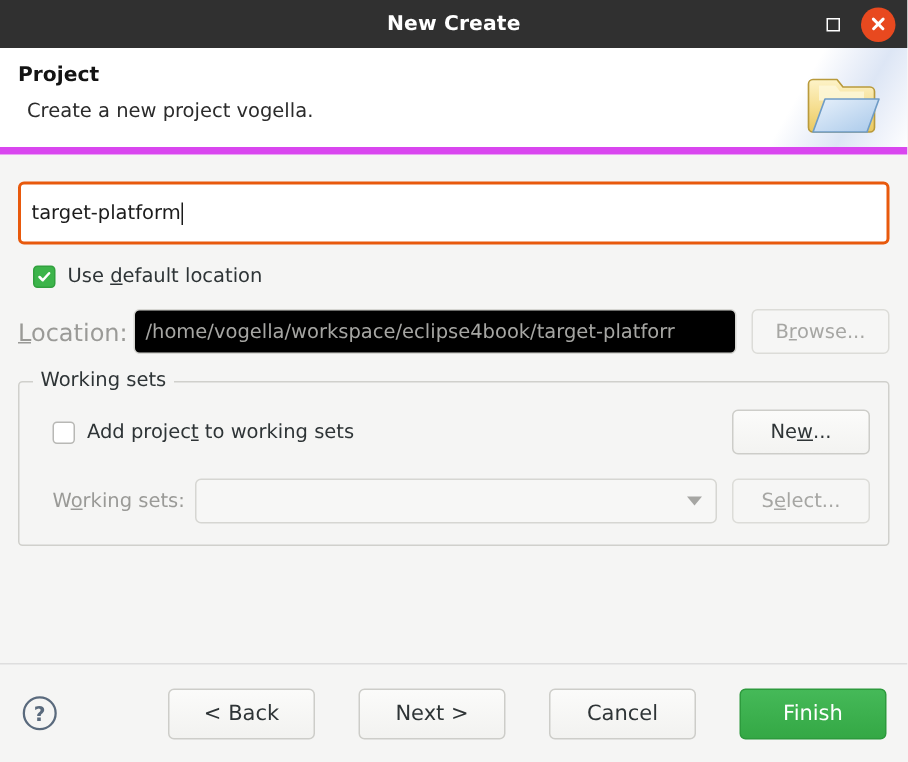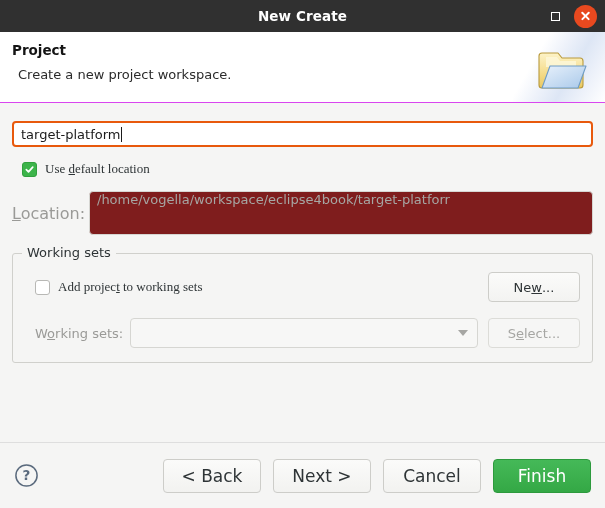--- a/index.html
+++ b/index.html
@@ -70,21 +70,21 @@
   }
   .btn-close .x-line.a { transform: rotate(45deg); }
   .btn-close .x-line.b { transform: rotate(-45deg); }
 
   
   .header {
     flex: 0 0 71px;
     background: #ffffff;
     position: relative;
     padding: 10px 12px 0 12px;
-    border-bottom: 1px solid #d946ef;
+    border-bottom: 5px solid #d946ef;
     overflow: hidden;
   }
   .header-title {
     font-size: 13.5px;
     font-weight: bold;
     color: #141414;
     margin: 0 0 9px 0;
   }
   .header-desc {
     font-size: 13px;
@@ -119,21 +119,21 @@
   .label-projname {
     font-size: 13px;
     width: 97px;
     text-align: right;
     padding-right: 8px;
     color: #2e3436;
     white-space: nowrap;
   }
   .input-projname {
     flex: 1 1 auto;
-    height: 26px;
+    height: 42px;
     border: 2px solid #e8590c;
     border-radius: 4px;
     background: #ffffff;
     display: flex;
     align-items: center;
     padding: 0 7px;
     font-size: 13px;
     color: #1b1b1b;
     position: relative;
   }
@@ -162,41 +162,41 @@
   .checkbox.checked {
     background: #3cb44a;
     border-color: #31a03e;
   }
   .checkbox.checked .tick {
     width: 9px; height: 9px;
   }
   .cb-label {
     margin-left: 8px;
     font-size: 13px;
-    font-family: Liberation Serif, serif;
   }
 
   .row-location {
     margin-top: 14px;
   }
   .label-location {
     width: 77px;
     text-align: left;
     padding-right: 8px;
     font-size: 16px;
     color: #9a9a97;
     white-space: nowrap;
   }
   .input-disabled {
     flex: 1 1 auto;
-    height: 44px;
+    height: 30px;
     border: 1px solid #d6d6d2;
     border-radius: 4px;
-    background: #7f1d1d;
-    display: flex;
+    background: #000000;
+    display: flex;
+    align-items: center;
     padding: 0 7px;
     font-size: 13px;
     color: #a6a6a3;
     overflow: hidden;
     white-space: nowrap;
   }
   .btn {
     height: 30px;
     min-width: 92px;
     border: 1px solid #cdcdc9;
@@ -284,23 +284,23 @@
   }
   .footer-spacer { flex: 1 1 auto; }
   .fbtn {
     height: 34px;
     min-width: 98px;
     border: 1px solid #cdcdc9;
     border-radius: 4px;
     background: linear-gradient(#fbfbfa,#f2f2f0);
     display: inline-flex;
     align-items: center; justify-content: center;
-    font-size: 17px;
+    font-size: 14px;
     color: #2e3436;
-    margin-left: 12px;
+    margin-left: 29px;
     white-space: nowrap;
   }
   .fbtn.primary {
     background: linear-gradient(#45b958,#34a845);
     border-color: #2d9a3d;
     color: #ffffff;
   }
   u { text-decoration: underline; }
 </style>
 </head>
@@ -336,21 +336,21 @@
         </linearGradient>
       </defs>
 
       <path d="M13 9 h16 l4 5 h18 a3 3 0 0 1 3 3 v24 a3 3 0 0 1 -3 3 h-38 a3 3 0 0 1 -3 -3 v-29 a3 3 0 0 1 3 -3 z" fill="url(#fg)" stroke="#b99a3c" stroke-width="1.1" stroke-linejoin="round"></path>
 
       <path d="M17 13 h11 l3 4 h16 v6 h-30 z" fill="#fdf7d8" opacity="0.85"></path>
 
       <path d="M21 22 h36 l-8 22 h-36 z" fill="url(#bg2)" stroke="#6f9cc6" stroke-width="1.1" stroke-linejoin="round"></path>
     </svg>
     <div class="header-title">Project</div>
-    <div class="header-desc">Create a new project workspace.</div>
+    <div class="header-desc">Create a new project vogella.</div>
   </div>
 
   <div class="body">
 
     <div class="row row-projname">
       <div class="input-projname">
         <span>target-platform</span>
           <span class="caret"></span>
       </div>
     </div>
@@ -362,20 +362,21 @@
         </svg>
       </div>
       <div class="cb-label">Use <u>d</u>efault location</div>
     </div>
 
     <div class="row row-location">
       <div class="label-location"><u>L</u>ocation:</div>
       <div class="input-disabled">
         <span>/home/vogella/workspace/eclipse4book/target-platforr</span>
       </div>
+      <div class="btn disabled">B<u>r</u>owse...</div>
     </div>
 
     <div class="groupbox">
       <div class="group-legend">Working sets</div>
 
       <div class="row-addproject">
         <div class="checkbox"></div>
         <div class="cb-label">Add projec<u>t</u> to working sets</div>
         <div style="flex:1 1 auto"></div>
         <div class="btn">Ne<u>w</u>...</div>

